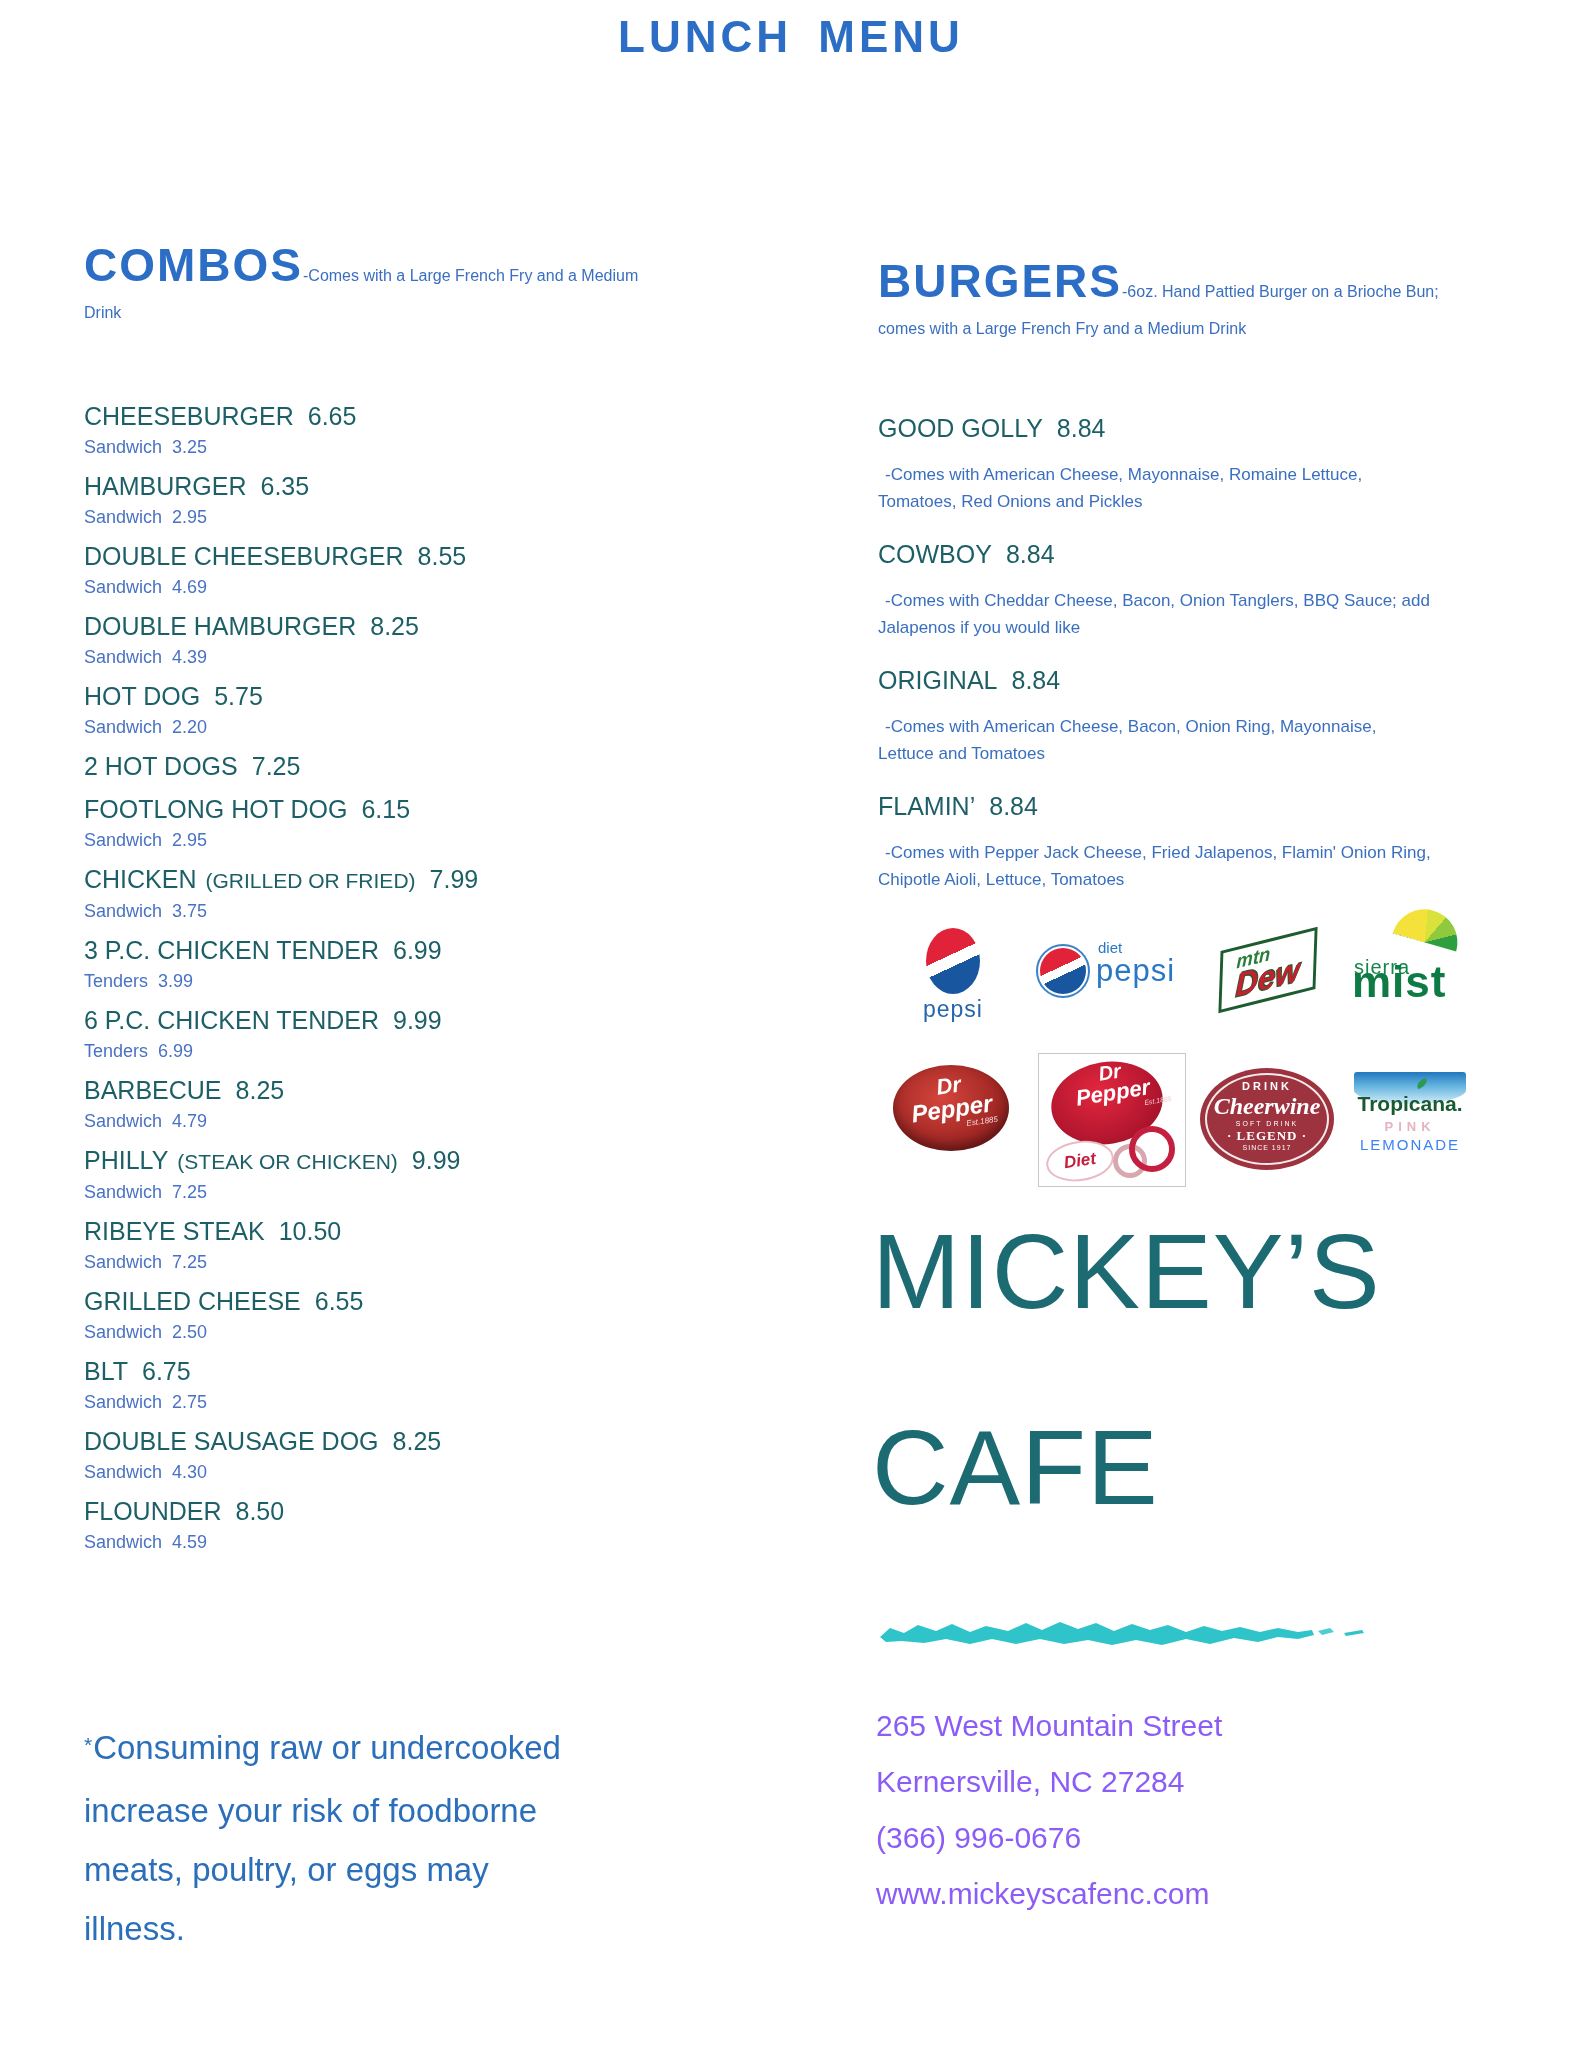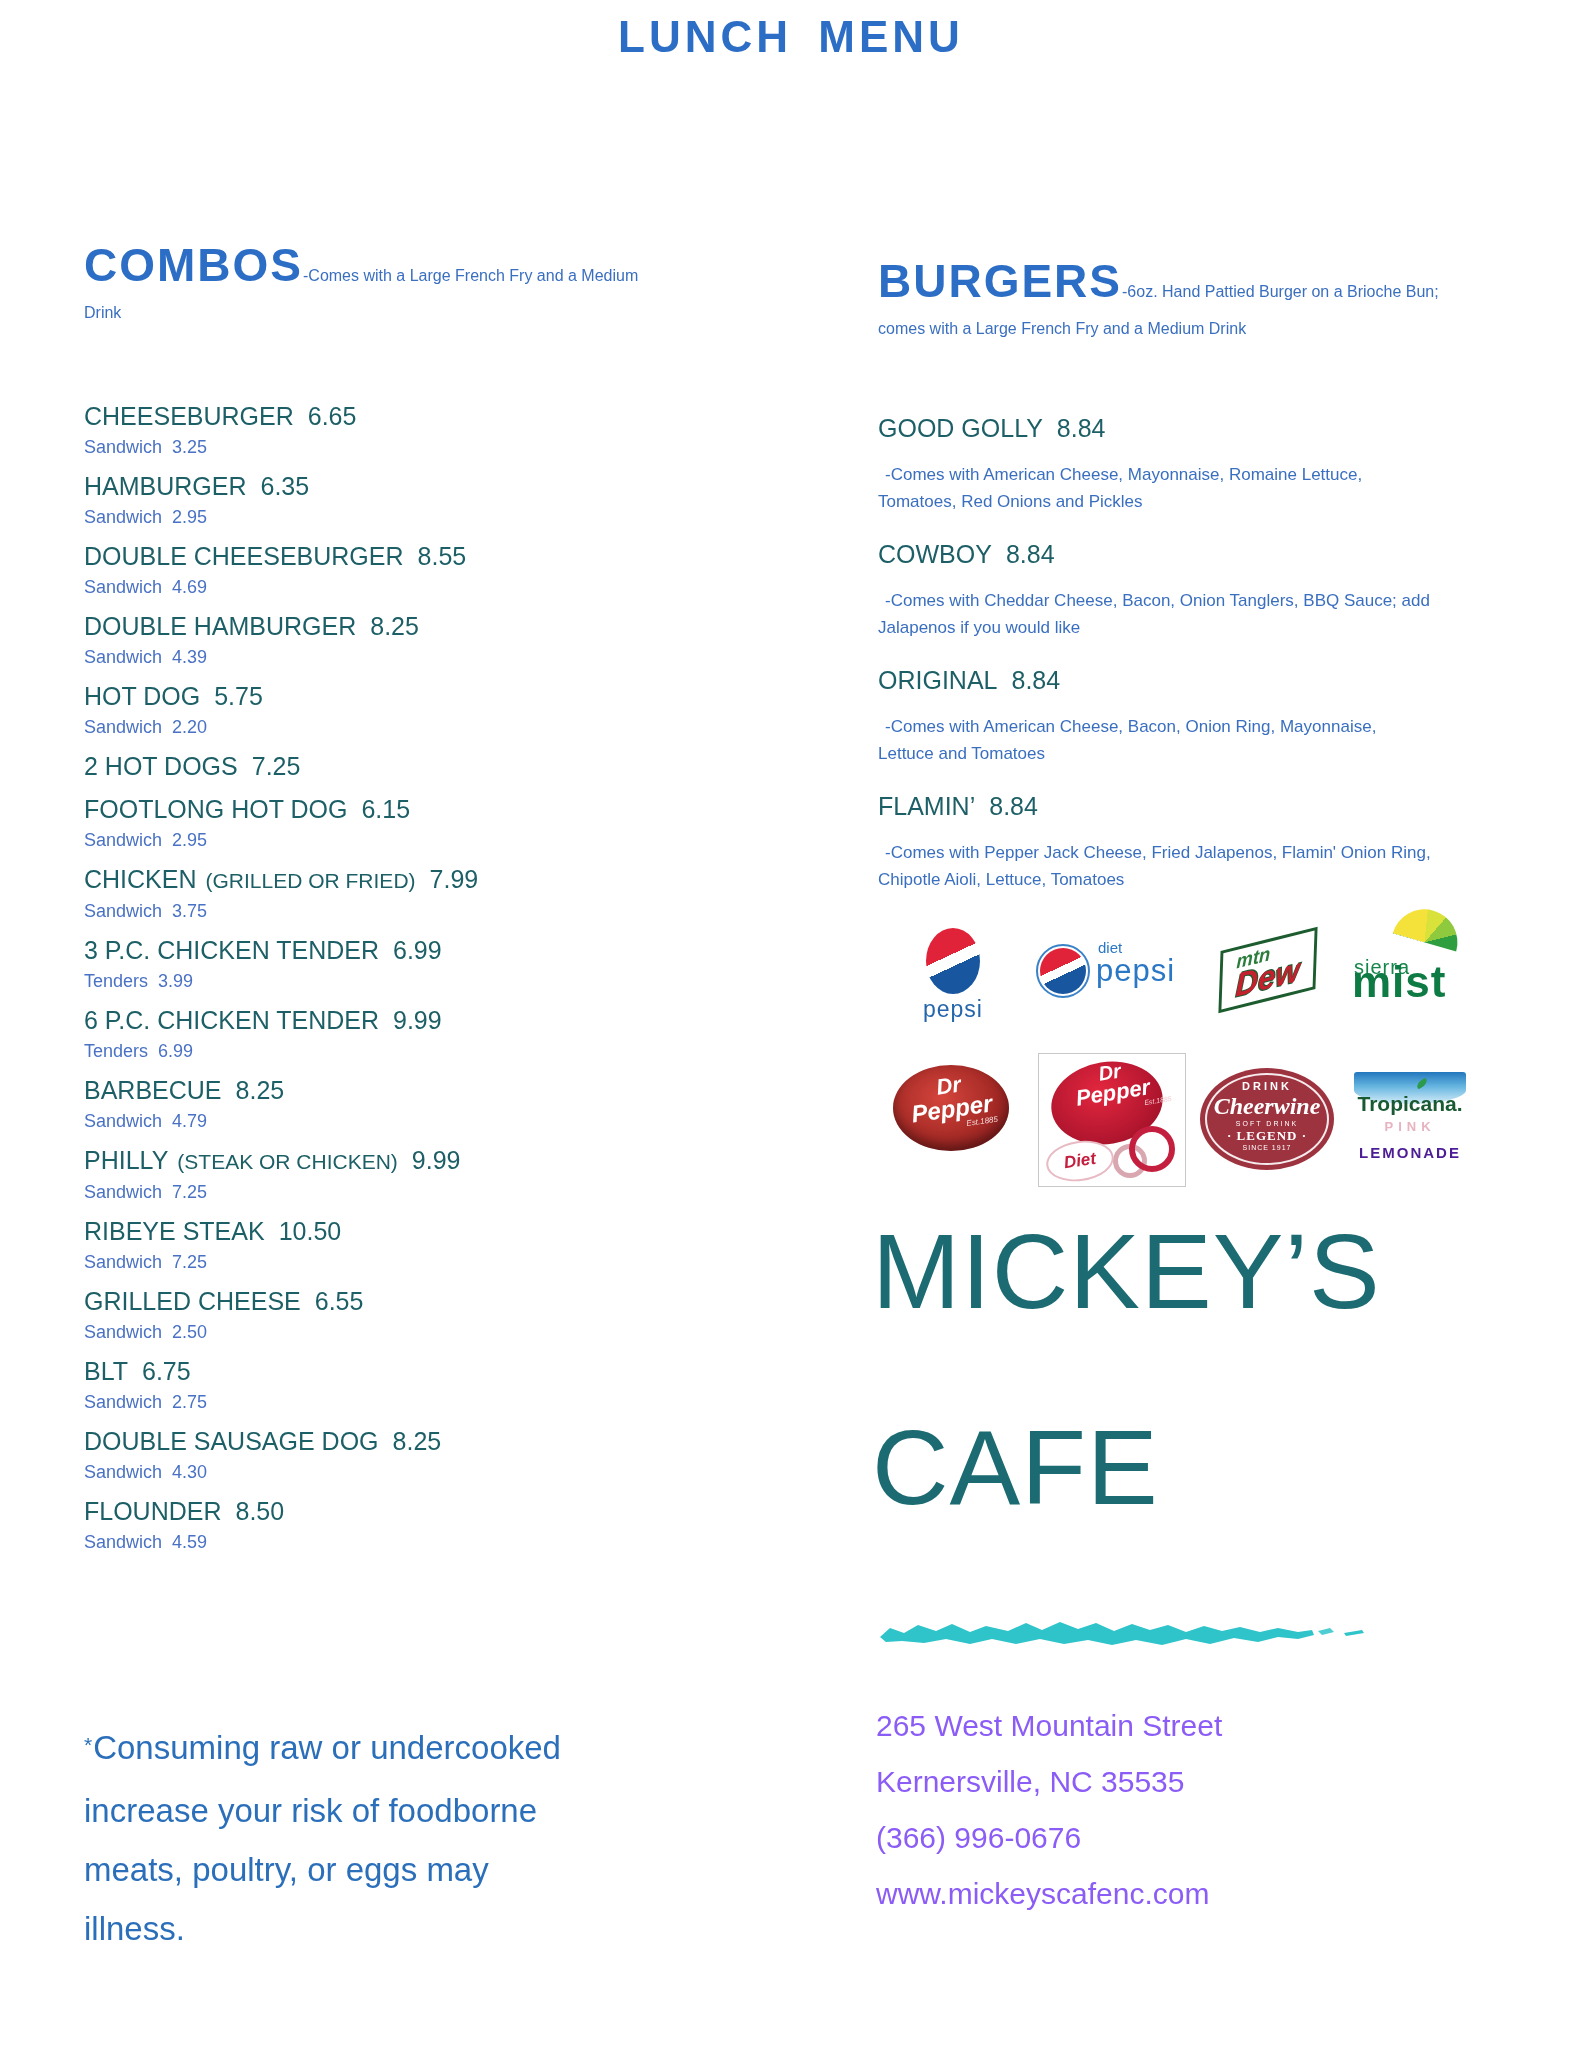--- a/index.html
+++ b/index.html
@@ -103,21 +103,21 @@
   .cw-legend{font-size:13px;letter-spacing:1px;font-weight:bold;line-height:15px;font-family:Liberation Serif, serif;}
   .cw-since{font-size:7px;letter-spacing:1px;line-height:9px;}
 
   .logo-tropicana{left:476px;top:164px;width:112px;height:94px;text-align:center;}
   .tr-band{height:32px;background:linear-gradient(180deg,#2277bd 0%,#66b5e0 45%,#d6edf8 100%);
     border-radius:3px 3px 50% 50%/3px 3px 14px 14px;}
   .tr-leaf{position:absolute;left:62px;top:8px;width:12px;height:7px;background:#2c9a4c;
     border-radius:80% 20% 80% 20%;transform:rotate(-28deg);}
   .tr-word{margin-top:-12px;font-size:21px;font-weight:bold;color:#1a5a33;position:relative;}
   .tr-pink{font-size:13px;letter-spacing:5px;color:#e7b3c0;font-weight:bold;margin-top:3px;}
-  .tr-lemonade{font-size:15px;letter-spacing:2px;color:#4c1d95;font-weight:bold;margin-top:10px;}
+  .tr-lemonade{font-size:15px;letter-spacing:2px;color:#3b82f6;font-weight:normal;margin-top:2px;}
 
   
   .brand{position:absolute;left:872px;top:1216px;width:680px;height:420px;color:#1d6b72;}
   .brand-line{position:absolute;left:0;font-size:106px;line-height:110px;font-weight:400;letter-spacing:1px;}
   .brand-line1{top:0;}
   .brand-line2{top:196px;}
 
   
   .brush{position:absolute;left:874px;top:1610px;}
 
@@ -324,21 +324,21 @@
   </div>
 
   <svg class="brush" width="510" height="48" viewBox="0 0 510 48">
     <path fill="#2fc4ca" d="M6,27 L16,18 L30,23 L44,15 L62,21 L78,14 L96,22 L112,16 L134,21 L152,13 L168,20 L186,12 L204,19 L222,13 L240,21 L258,14 L276,20 L294,15 L312,22 L330,16 L348,21 L366,17 L386,22 L404,18 L424,22 L438,20 L440,25 L424,29 L404,27 L384,32 L360,28 L336,34 L312,29 L288,35 L262,30 L238,35 L214,30 L190,34 L166,29 L142,34 L118,29 L96,34 L72,29 L50,33 L28,31 L12,32 Z"></path>
     <path fill="#2fc4ca" opacity="0.85" d="M444,21 L456,18 L460,22 L448,25 Z"></path>
     <path fill="#2fc4ca" d="M470,23 L488,20 L490,23 L472,26 Z"></path>
   </svg>
 
   <div class="contact">
     <div>265 West Mountain Street</div>
-    <div>Kernersville, NC 35535</div>
+    <div>Kernersville, NC 27284</div>
     <div>(366) 996-0676</div>
     <div>www.mickeyscafenc.com</div>
   </div>
 
   <div class="disclaimer">
     <div><span class="star">*</span><span>Consuming raw or undercooked</span></div>
     <div>increase your risk of foodborne</div>
     <div>meats, poultry, or eggs may</div>
     <div>illness.</div>
   </div>

